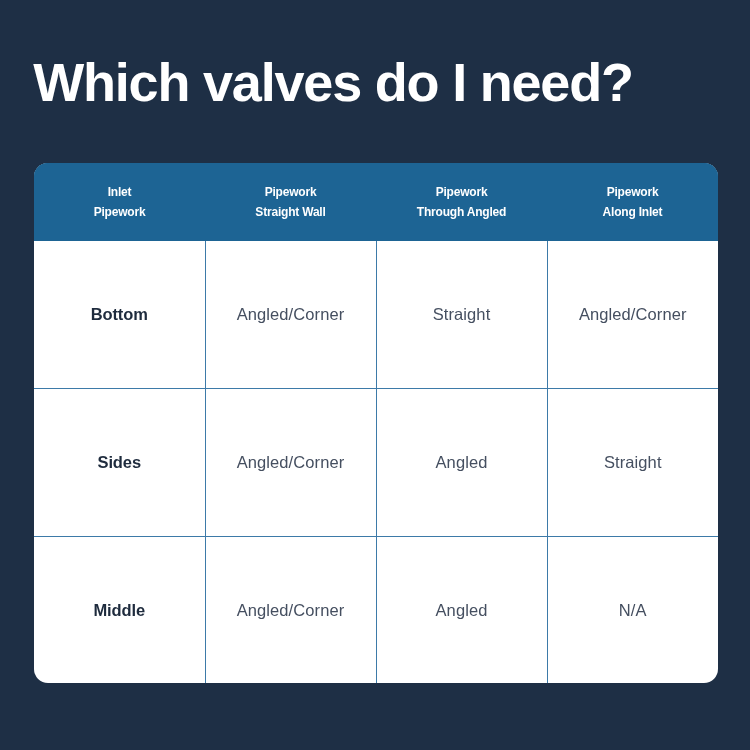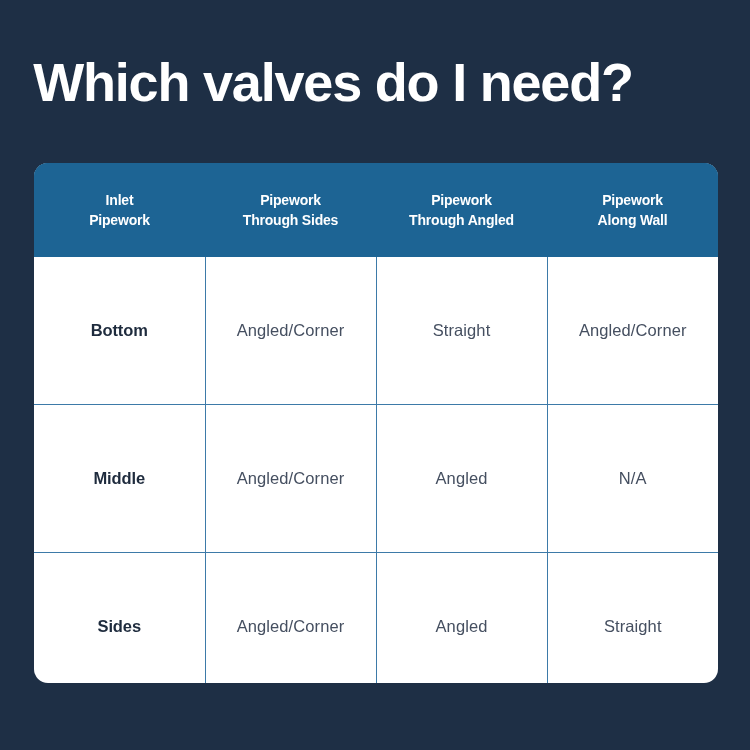--- a/index.html
+++ b/index.html
@@ -49,25 +49,25 @@
     height: 100%;
     border-collapse: collapse;
     table-layout: fixed;
   }
   .table thead tr {
     background: #1d6494;
   }
   .table th {
     background: #1d6494;
     color: #ffffff;
-    font-size: 14px;
+    font-size: 12px;
     font-weight: bold;
     line-height: 20px;
     text-align: center;
-    height: 94px;
+    height: 78px;
     padding: 0 6px;
     vertical-align: middle;
     letter-spacing: -0.2px;
     border: 0;
   }
   .table th + th {
     border-left: 0;
   }
   .table td {
     height: 147px;
@@ -106,48 +106,48 @@
   <div class="table-card">
     <table class="table">
       <thead>
         <tr>
           <th>
             <span class="hdr-line">Inlet</span>
             <span class="hdr-line">Pipework</span>
           </th>
           <th>
             <span class="hdr-line">Pipework</span>
-            <span class="hdr-line">Through Sides</span>
+            <span class="hdr-line">Straight Wall</span>
           </th>
           <th>
             <span class="hdr-line">Pipework</span>
             <span class="hdr-line">Through Angled</span>
           </th>
           <th>
             <span class="hdr-line">Pipework</span>
-            <span class="hdr-line">Along Wall</span>
+            <span class="hdr-line">Along Inlet</span>
           </th>
         </tr>
       </thead>
       <tbody>
         <tr>
           <td>Bottom</td>
           <td>Angled/Corner</td>
           <td>Straight</td>
           <td>Angled/Corner</td>
         </tr>
         <tr>
+          <td>Sides</td>
+          <td>Angled/Corner</td>
+          <td>Angled</td>
+          <td>Straight</td>
+        </tr>
+        <tr>
           <td>Middle</td>
           <td>Angled/Corner</td>
           <td>Angled</td>
           <td>N/A</td>
-        </tr>
-        <tr>
-          <td>Sides</td>
-          <td>Angled/Corner</td>
-          <td>Angled</td>
-          <td>Straight</td>
         </tr>
       </tbody>
     </table>
   </div>
 
 </div>
 
 </body></html>

